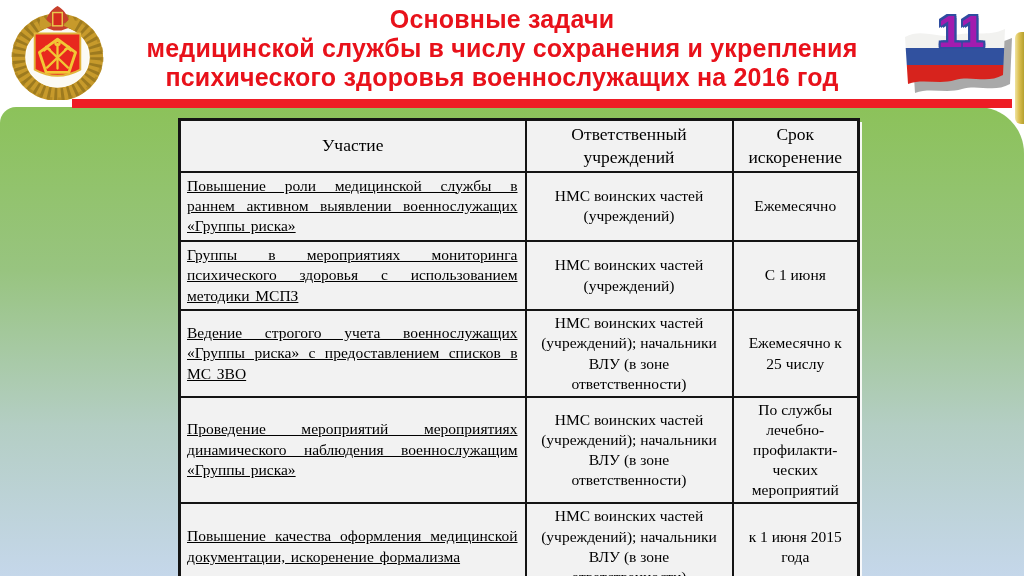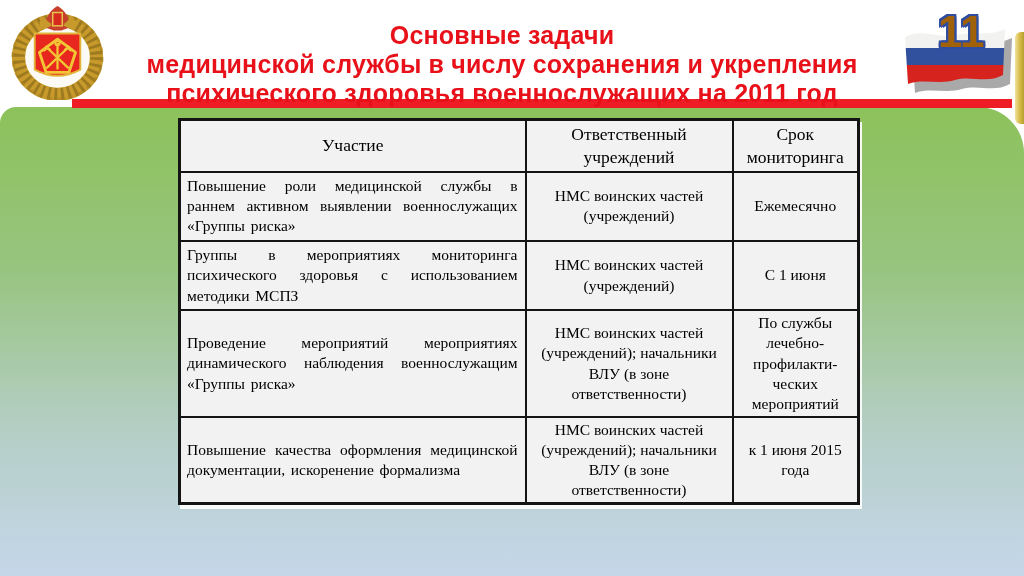--- a/index.html
+++ b/index.html
@@ -15,29 +15,29 @@
     border-top-left-radius:16px; border-top-right-radius:46px;
   }
   .red-bar {
     position:absolute; left:72px; top:99px; width:940px; height:9px;
     background:#ee1c25;
   }
   
   .title-wrap {
     position:absolute; left:100px; right:120px; top:5px;
     text-align:center; color:#e8111a; font-weight:bold;
-    font-size:25px; line-height:29px; letter-spacing:0.2px;margin-top:16px;
+    font-size:25px; line-height:29px; letter-spacing:0.2px;
   }
   
   .emblem { position:absolute; left:10px; top:3px; width:95px; height:97px; }
   
   .flag-wrap { position:absolute; left:900px; top:22px; width:112px; height:76px; }
   .slide-number {
     position:absolute; left:38px; top:-12px;
-    font-size:44px; font-weight:bold; color:#a16207; line-height:1;
+    font-size:44px; font-weight:bold; color:#a21caf; line-height:1;
     text-shadow:-2px 0 #2f4da0, 2px 0 #2f4da0, 0 -2px #2f4da0, 0 2px #2f4da0,
                 -2px -2px #2f4da0, 2px 2px #2f4da0, -2px 2px #2f4da0, 2px -2px #2f4da0;
   }
   
   .right-edge-emblem {
     position:absolute; right:0; top:32px; width:9px; height:92px;
     background:linear-gradient(90deg,#efe3a0 0%, #dcc052 45%, #b5a02e 100%);
     border-radius:6px 0 0 6px;
   }
   
@@ -47,40 +47,40 @@
     background:#f2f2f2; font-family:"Liberation Serif", serif;
     color:#000; box-shadow:2px 4px 0 rgba(252,252,252,0.95);
   }
   table.main th, table.main td {
     border:2px solid #141414; vertical-align:middle; overflow:hidden;
   }
   table.main { border:3px solid #141414; }
   th.hdr { font-weight:normal; font-size:17.5px; text-align:center; line-height:1.3; padding:2px 4px; }
   td.task {
     font-size:15.5px; text-align:justify; text-align-last:left; vertical-align:top;
-    padding:3px 7px 3px 6px; line-height:1.32; word-spacing:0.12em;
+    padding:3px 7px 3px 6px; line-height:1.32; word-spacing:0.12em;text-decoration:underline;
   }
   td.exec, td.due { font-size:15.5px; text-align:center; padding:2px 6px; line-height:1.3; }
   tr.hrow  { height:45px; }
   tr.row0  { height:62px; }
   tr.row1  { height:60px; }
   tr.row2  { height:77px; }
   tr.row3  { height:98px; }
   tr.row4  { height:83px; }
 </style>
 </head>
 <body>
 
 <div class="bg-panel"></div>
 <div class="red-bar"></div>
 
 <div class="title-wrap">
   <div>Основные задачи</div>
   <div>медицинской службы в числу сохранения и укрепления</div>
-  <div>психического здоровья военнослужащих на 2011 год</div>
+  <div>психического здоровья военнослужащих на 2016 год</div>
 </div>
 
 <div class="emblem">
   <svg width="95" height="97" viewBox="0 0 100 102">
 
     <ellipse cx="50" cy="57" rx="41" ry="39" fill="none" stroke="#c79a2b" stroke-width="14"></ellipse>
     <ellipse cx="50" cy="57" rx="41" ry="39" fill="none" stroke="#7a6115" stroke-width="13" stroke-dasharray="3 4" opacity="0.55"></ellipse>
     <ellipse cx="50" cy="57" rx="47" ry="44" fill="none" stroke="#a8821f" stroke-width="3" stroke-dasharray="5 6" opacity="0.6"></ellipse>
 
     <ellipse cx="50" cy="57" rx="33" ry="32" fill="#fbfaf4"></ellipse>
@@ -128,31 +128,36 @@
 <table class="main">
   <colgroup>
       <col style="width:346px">
       <col style="width:207px">
       <col style="width:126px">
     </colgroup>
   <tbody>
       <tr class="hrow">
     <th class="hdr">Участие</th>
     <th class="hdr">Ответственный учреждений</th>
-    <th class="hdr">Срок мониторинга</th>
+    <th class="hdr">Срок искоренение</th>
   </tr>
   <tr class="row0">
     <td class="task">Повышение роли медицинской службы в раннем активном выявлении военнослужащих «Группы риска»</td>
     <td class="exec">НМС воинских частей (учреждений)</td>
     <td class="due">Ежемесячно</td>
   </tr>
   <tr class="row1">
     <td class="task">Группы в мероприятиях мониторинга психического здоровья с использованием методики МСПЗ</td>
     <td class="exec">НМС воинских частей (учреждений)</td>
     <td class="due">С 1 июня</td>
+  </tr>
+  <tr class="row2">
+    <td class="task">Ведение строгого учета военнослужащих «Группы риска» с предоставлением списков в МС ЗВО</td>
+    <td class="exec">НМС воинских частей (учреждений); начальники ВЛУ (в зоне ответственности)</td>
+    <td class="due">Ежемесячно к 25 числу</td>
   </tr>
   <tr class="row3">
     <td class="task">Проведение мероприятий мероприятиях динамического наблюдения военнослужащим «Группы риска»</td>
     <td class="exec">НМС воинских частей (учреждений); начальники ВЛУ (в зоне ответственности)</td>
     <td class="due">По службы лечебно-профилакти-ческих мероприятий</td>
   </tr>
   <tr class="row4">
     <td class="task">Повышение качества оформления медицинской документации, искоренение формализма</td>
     <td class="exec">НМС воинских частей (учреждений); начальники ВЛУ (в зоне ответственности)</td>
     <td class="due">к 1 июня 2015 года</td>

